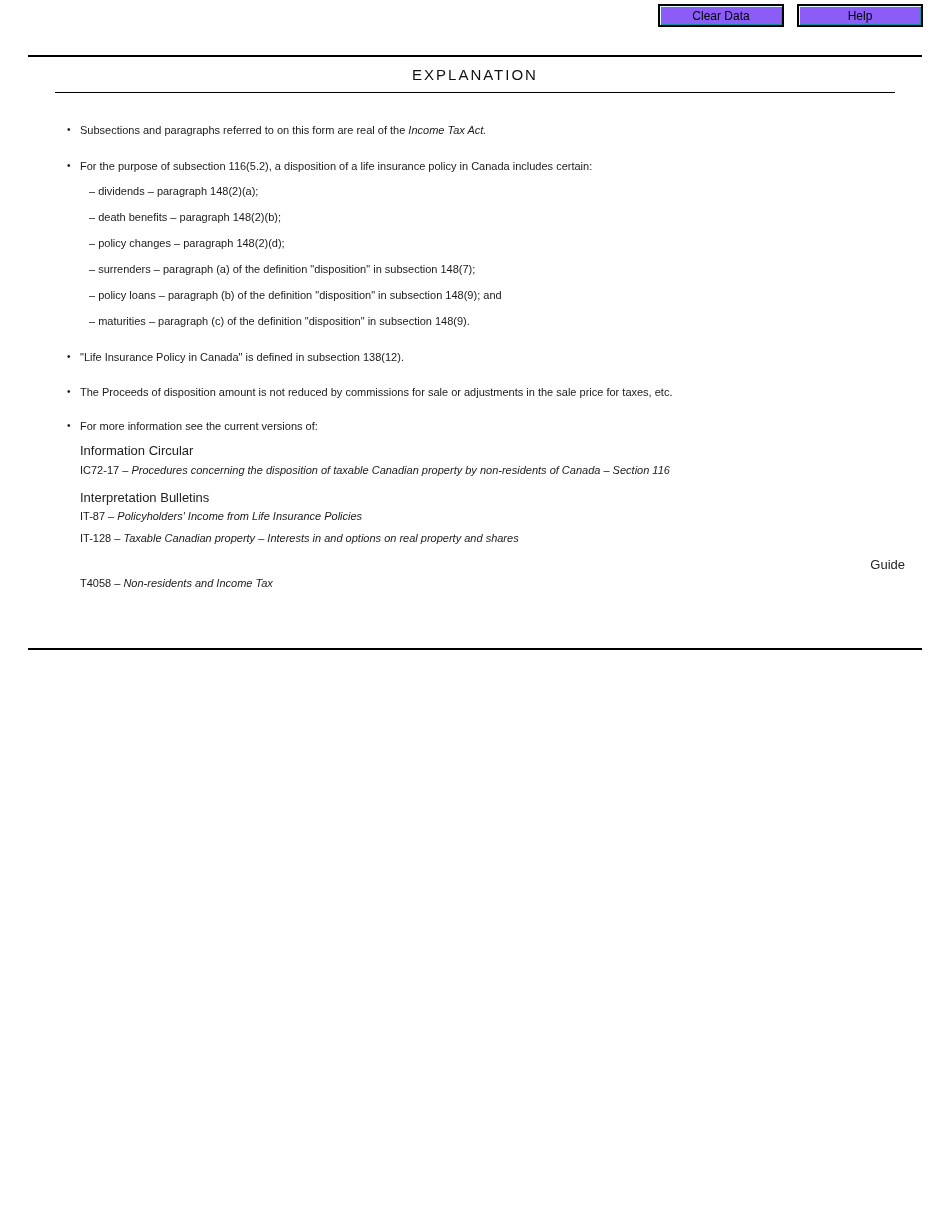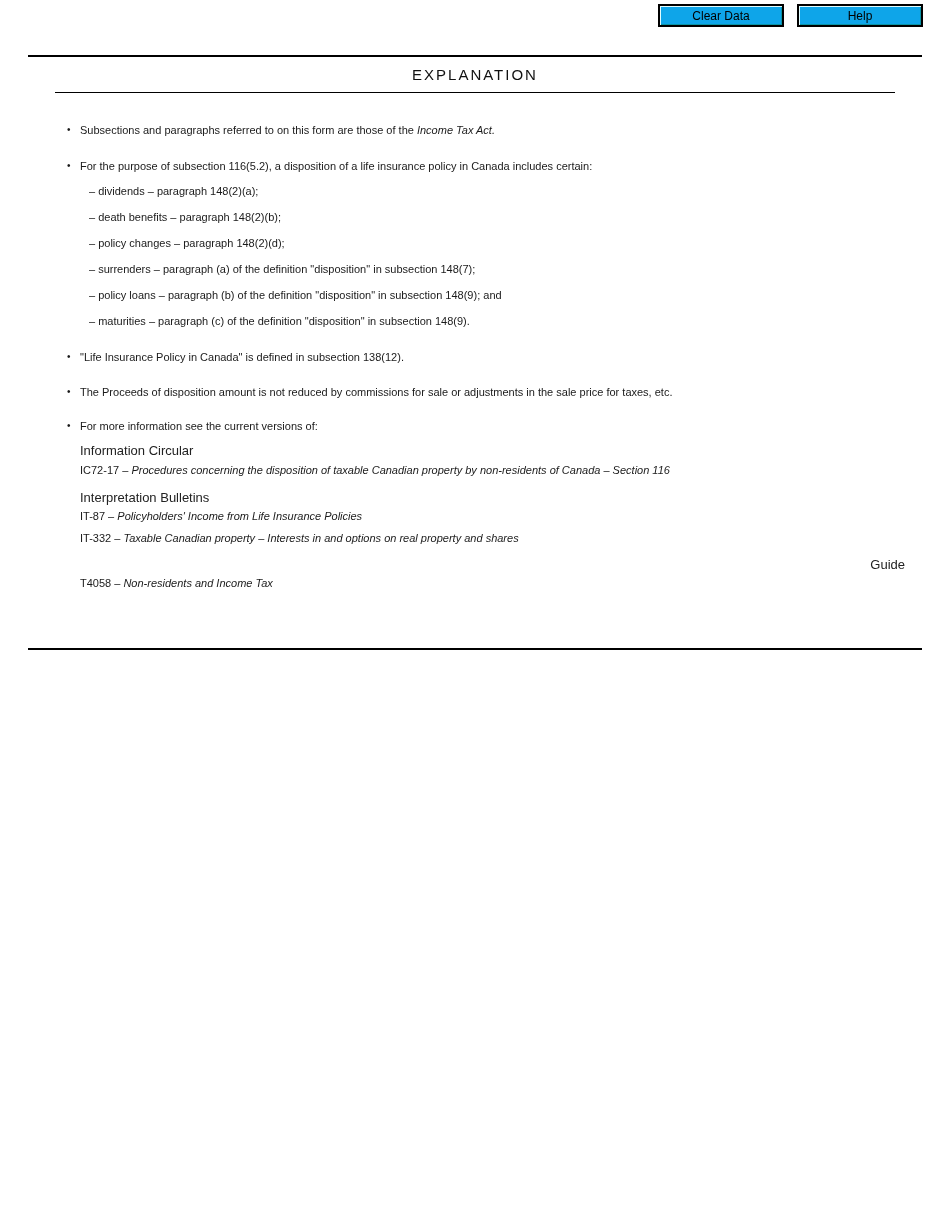--- a/index.html
+++ b/index.html
@@ -13,21 +13,21 @@
   }
   .page { position: absolute; inset: 0; }
 
   
   .button-bar {
     position: absolute; left: 658px; top: 4px;
     display: flex; gap: 13px;
   }
   .form-btn {
     width: 126px; height: 23px;
-    background: #0ea5e9;
+    background: #8b5cf6;
     border: 2px solid #000;
     box-shadow: inset 1px 1px 0 #e2fdff, inset -1px -1px 0 #0a93a5;
     font-family: "Liberation Sans", sans-serif;
     font-size: 12px; color: #000;
     line-height: 18px; text-align: center;
     padding: 0; cursor: pointer;
   }
 
   
   .rule { position: absolute; background: #000; }
@@ -81,21 +81,21 @@
   <div class="rule rule-top"></div>
 
   <div class="heading">EXPLANATION</div>
 
   <div class="rule rule-heading"></div>
 
   <div class="content">
 
     <div class="bullet" id="b1">
       <span class="marker">•</span>
-      <span><span>Subsections and paragraphs referred to on this form are those of the </span><i>Income Tax Act.</i></span>
+      <span><span>Subsections and paragraphs referred to on this form are real of the </span><i>Income Tax Act.</i></span>
     </div>
 
     <div class="bullet" id="b2">
       <span class="marker">•</span>
       <span>For the purpose of subsection 116(5.2), a disposition of a life insurance policy in Canada includes certain:</span>
     </div>
 
     <div class="dash" id="d1">– dividends – paragraph 148(2)(a);</div>
     <div class="dash" id="d2">– death benefits – paragraph 148(2)(b);</div>
     <div class="dash" id="d3">– policy changes – paragraph 148(2)(d);</div>
@@ -116,21 +116,21 @@
     <div class="bullet" id="b5">
       <span class="marker">•</span>
       <span>For more information see the current versions of:</span>
     </div>
 
     <div class="ref-heading" id="rh1">Information Circular</div>
     <div class="ref" id="r1"><span>IC72-17 – </span><i>Procedures concerning the disposition of taxable Canadian property by non-residents of Canada – Section 116</i></div>
 
     <div class="ref-heading" id="rh2">Interpretation Bulletins</div>
     <div class="ref" id="r2"><span>IT-87 – </span><i>Policyholders' Income from Life Insurance Policies</i></div>
-    <div class="ref" id="r3"><span>IT-332 – </span><i>Taxable Canadian property – Interests in and options on real property and shares</i></div>
+    <div class="ref" id="r3"><span>IT-128 – </span><i>Taxable Canadian property – Interests in and options on real property and shares</i></div>
 
     <div class="ref-heading" id="rh3">Guide</div>
     <div class="ref" id="r4"><span>T4058 – </span><i>Non-residents and Income Tax</i></div>
 
   </div>
 
   <div class="rule rule-bottom"></div>
 
 </div>
 

